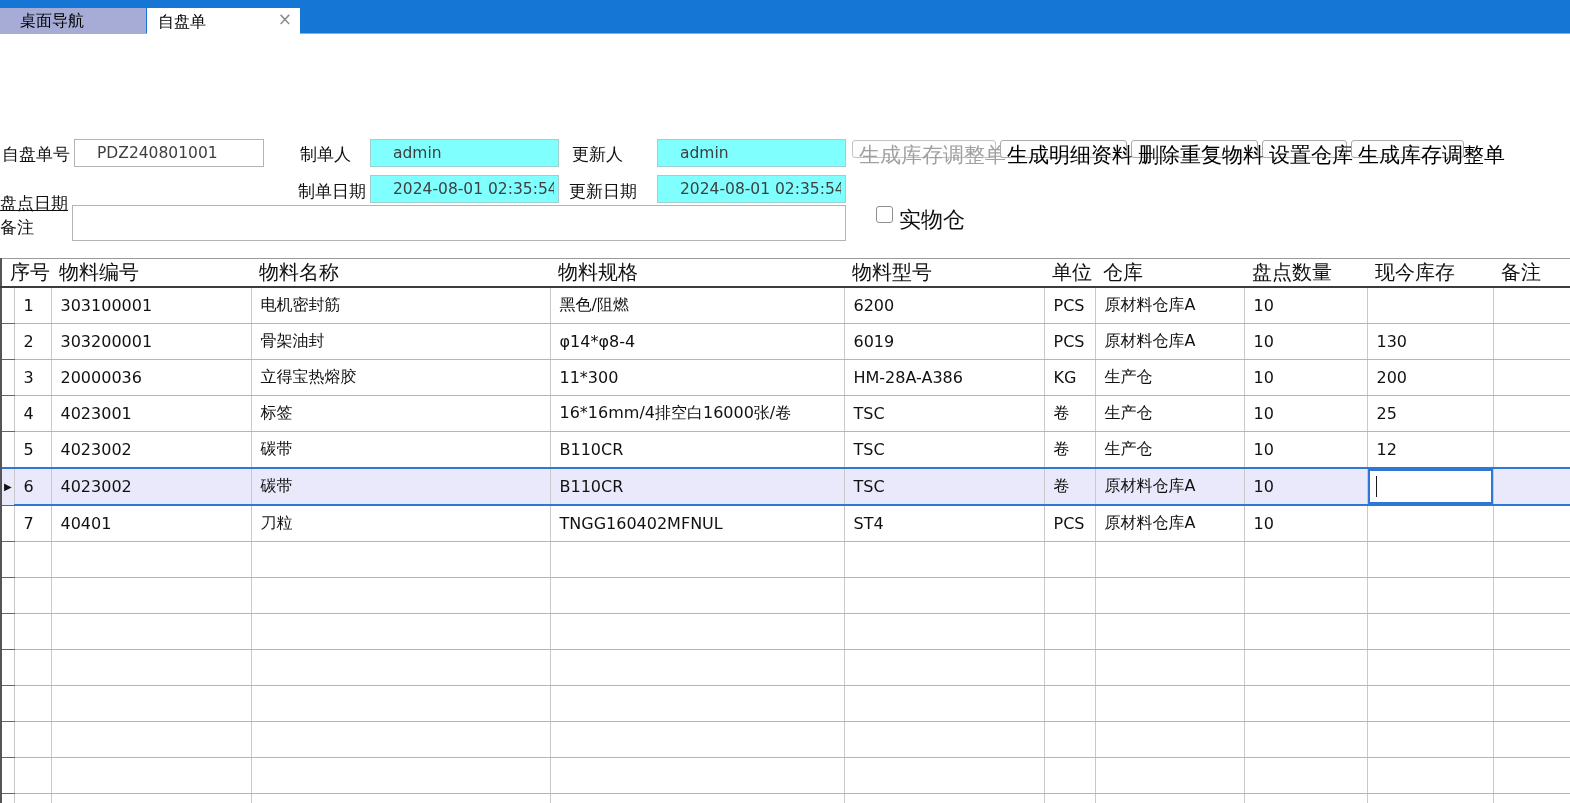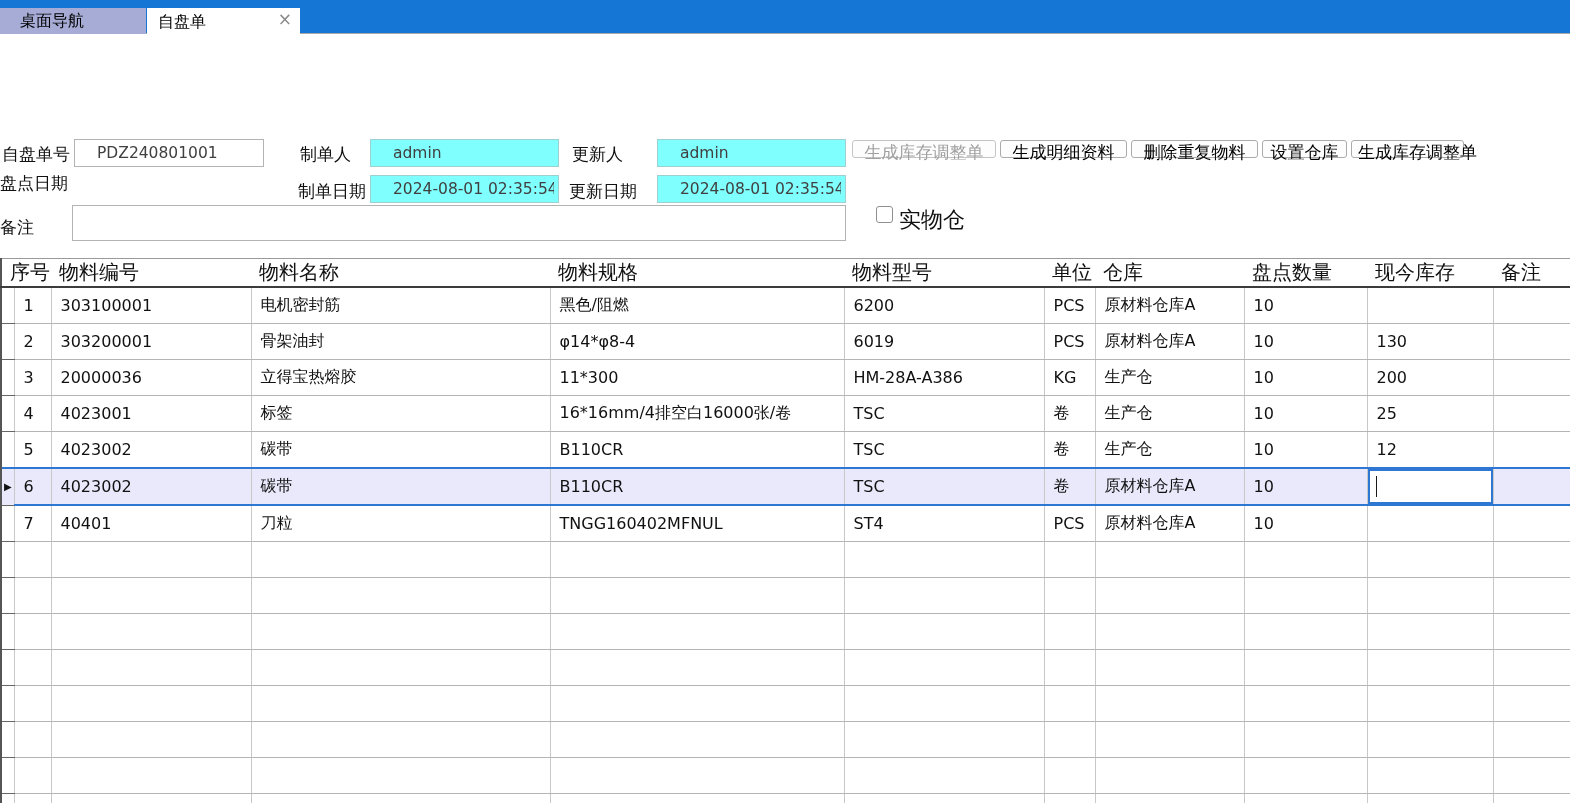--- a/index.html
+++ b/index.html
@@ -15,21 +15,21 @@
   .tab-close{position:absolute;right:8px;top:3px;color:#8a8a8a;font-size:17px;line-height:17px;cursor:default;}
 
   
   .flabel{position:absolute;font-size:17px;white-space:nowrap;}
   .fin{position:absolute;box-sizing:border-box;height:28px;border:1px solid #b3b3b3;background:#fff;
        font-family:inherit;font-size:15.5px;padding:0 4px 0 22px;color:#404040;outline:none;}
   .fin.cyan{background:#80ffff;border:1px solid #9fcfcf;}
 
   
   .tbtn{position:absolute;top:140px;height:18px;box-sizing:border-box;border:1px solid #ababab;border-radius:3px;
-        background:#fdfdfd;font-family:inherit;font-size:17px;color:#000;padding:0 6px;white-space:nowrap;}
+        background:#fdfdfd;font-family:inherit;font-size:21px;color:#000;padding:0 6px;white-space:nowrap;}
   .tbtn.disabled{color:#a0a0a0;border-color:#c4c4c4;}
 
   
   .chk{position:absolute;left:876px;top:206px;width:17px;height:17px;box-sizing:border-box;
        border:1.5px solid #8f8f8f;border-radius:3px;background:#fff;}
   .chk-label{position:absolute;left:899px;top:205px;font-size:22px;}
 
   
   #grid-wrap{position:absolute;left:0;top:258px;width:1570px;height:545px;overflow:hidden;}
   table.grid{border-collapse:collapse;table-layout:fixed;width:1570px;}
@@ -57,21 +57,21 @@
     <span>桌面导航</span>
   </div>
   <div class="tab active">
     <span>自盘单</span>
     <span class="tab-close">×</span>
   </div>
 
   <div class="flabel" style="left:2px;top:143px;">自盘单号</div>
   <div class="flabel" style="left:300px;top:143px;">制单人</div>
   <div class="flabel" style="left:572px;top:143px;">更新人</div>
-  <div class="flabel" style="left:0px;top:172px;">盘点日期</div>
+  <div class="flabel" style="left:0px;top:192px;text-decoration:underline;">盘点日期</div>
   <div class="flabel" style="left:298px;top:180px;">制单日期</div>
   <div class="flabel" style="left:569px;top:180px;">更新日期</div>
   <div class="flabel" style="left:0px;top:216px;">备注</div>
 
   <input class="fin" style="left: 74px; top: 139px; width: 190px;" value="PDZ240801001">
   <input class="fin cyan" style="left: 370px; top: 139px; width: 189px;" value="admin">
   <input class="fin cyan" style="left: 657px; top: 139px; width: 189px;" value="admin">
   <input class="fin cyan" style="left: 370px; top: 175px; width: 189px;" value="2024-08-01 02:35:54">
   <input class="fin cyan" style="left: 657px; top: 175px; width: 189px;" value="2024-08-01 02:35:54">
   <input class="fin" style="left: 72px; top: 205px; width: 774px; height: 36px;" value="">

